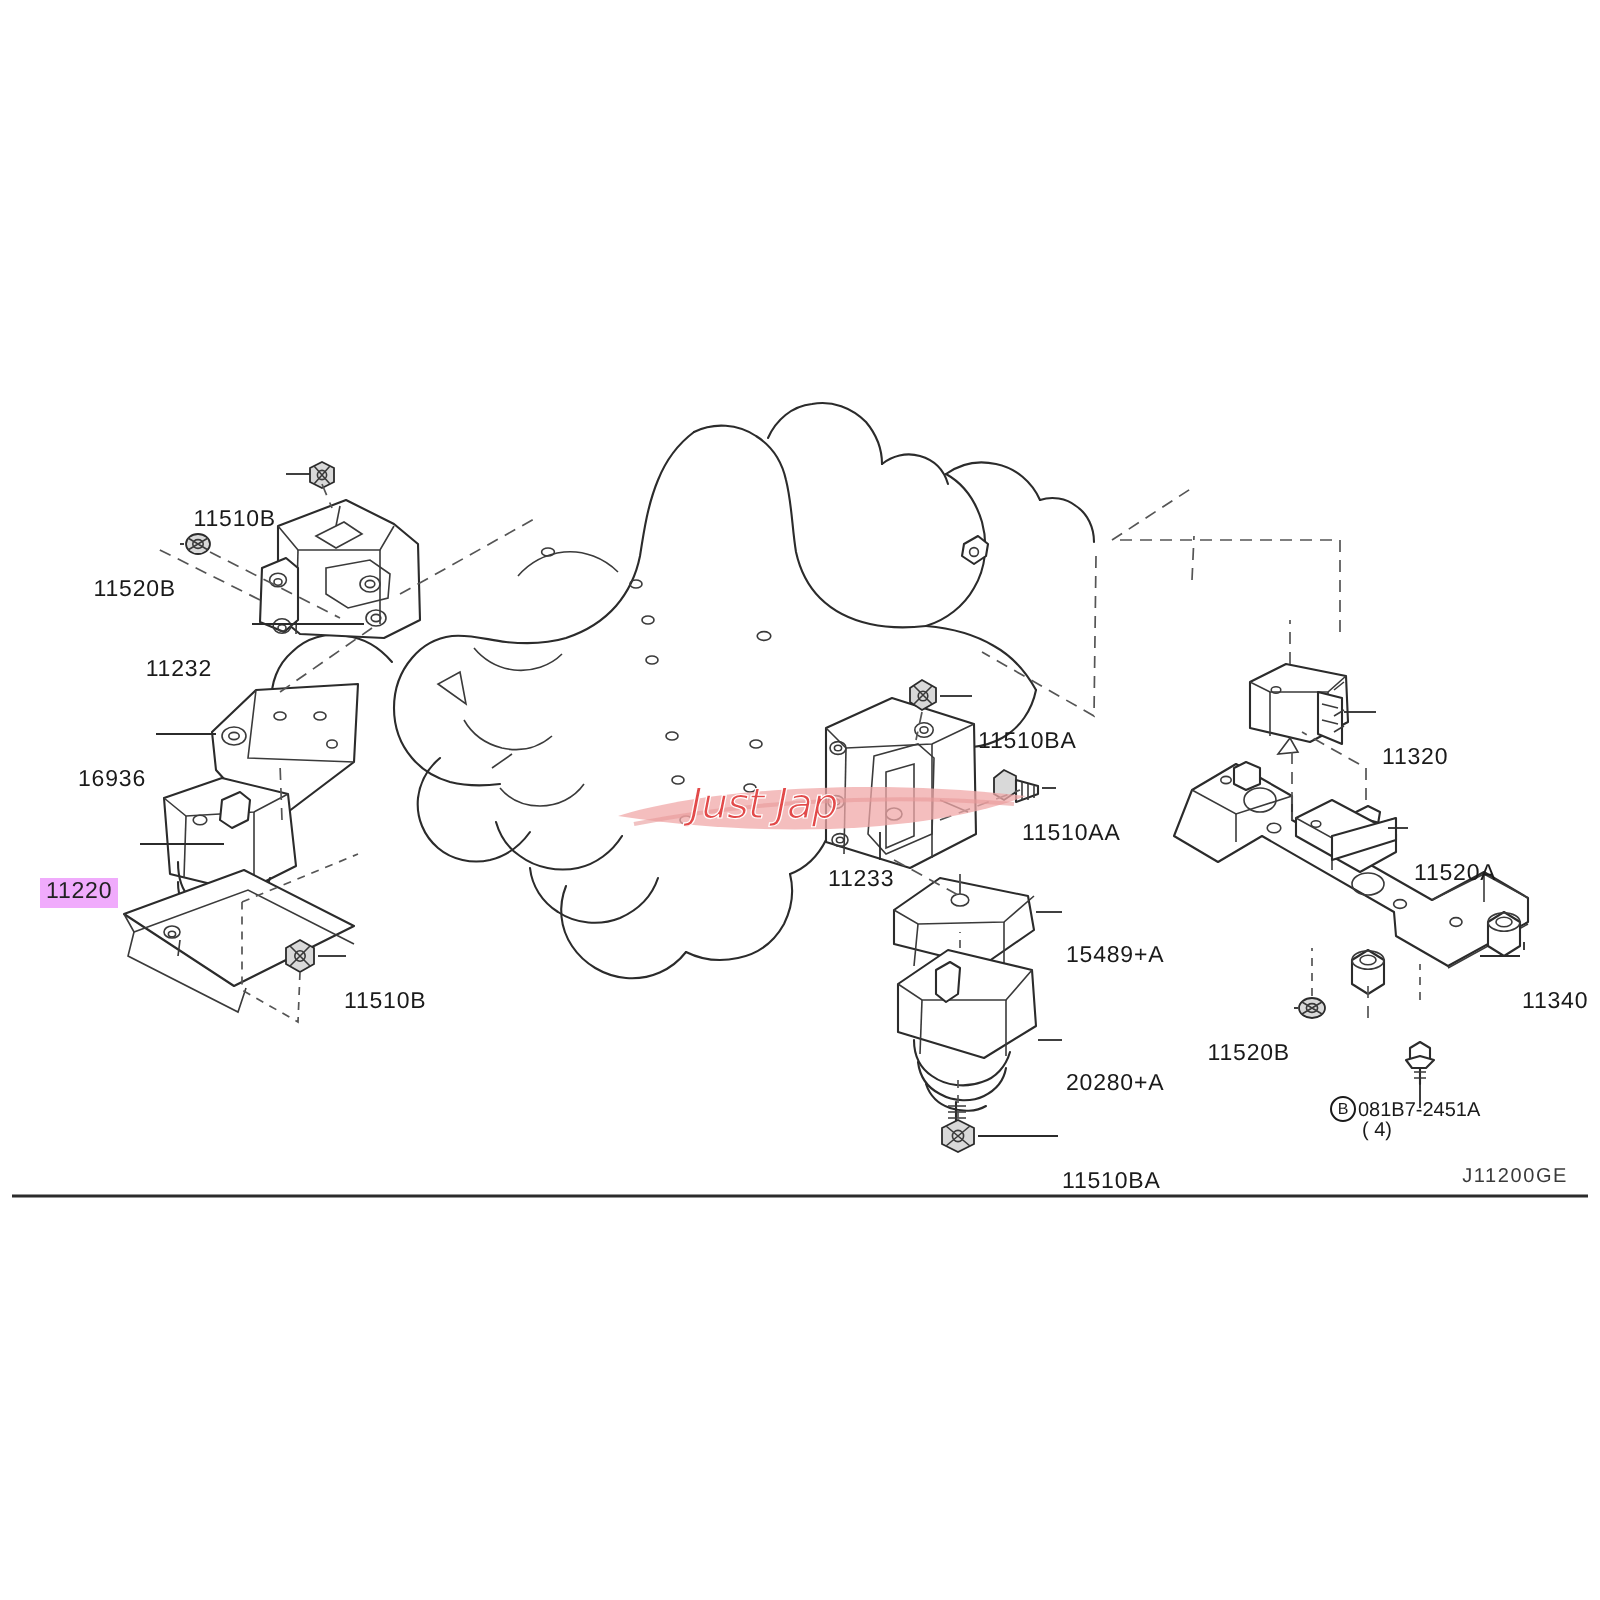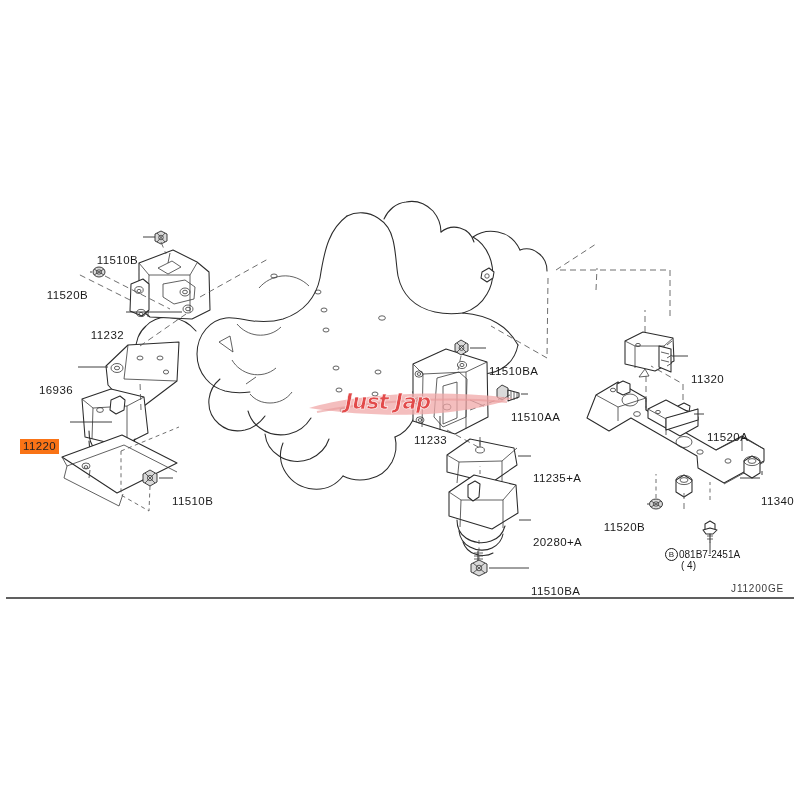--- a/index.html
+++ b/index.html
@@ -19,21 +19,21 @@
     font-family:"Liberation Sans","DejaVu Sans",sans-serif;
     font-size:11.5px;
     letter-spacing:0.4px;
     color:#1a1a1a;
     white-space:nowrap;
     line-height:13px;
     margin-top:23px;
   }
   .lbl.r{transform:translateX(-100%);}
   .lbl.hl{
-    background:#f97316;
+    background:#f0abfc;
     color:#222;
     padding:1px 3px 1px 3px;
   }
   .sub{
     position:absolute;
     font-family:"Liberation Sans","DejaVu Sans",sans-serif;
     font-size:10px;
     color:#1a1a1a;
     white-space:nowrap;
   }
@@ -59,21 +59,21 @@
   
   #wm{
     position:absolute;
     left:307px;top:382px;
     width:208px;height:46px;
     pointer-events:none;
   }
   #wm .wmtext{
     position:absolute;left:38px;top:8px;
     font-family:"DejaVu Sans",sans-serif;
-    font-style:italic;font-weight:bold;
+    font-style:italic;font-weight:normal;
     font-size:21px;
     color:#e8araaa;
     color:#e24a4a;
     letter-spacing:-0.5px;
     -webkit-text-stroke:0.6px #ffffff;
   }
 </style>
 </head>
 <body>
 
@@ -404,29 +404,29 @@
   <div id="wm">
     <svg width="208" height="46" viewBox="0 0 208 46">
       <path d="M2 26 C40 14 120 6 206 16 C170 30 96 40 2 26 Z" fill="#f0a8a8" opacity="0.75"></path>
       <path d="M10 30 C60 20 130 14 200 20" stroke="#e79a9a" stroke-width="2" fill="none" opacity="0.6"></path>
     </svg>
     <div class="wmtext">Just Jap</div>
   </div>
 
   <div class="lbl r" style="left:138px;top:231px;">11510B</div>
   <div class="lbl r" style="left:88px;top:266px;">11520B</div>
-  <div class="lbl r" style="left:124px;top:306px;">11232</div>
+  <div class="lbl r" style="left:106px;top:306px;">11232</div>
   <div class="lbl r" style="left:73px;top:361px;">16936</div>
   <div class="lbl hl" style="left:20px;top:416px;">11220</div>
   <div class="lbl" style="left:172px;top:472px;">11510B</div>
 
   <div class="lbl" style="left:489px;top:342px;">11510BA</div>
   <div class="lbl" style="left:511px;top:388px;text-align:right;">11510AA</div>
   <div class="lbl" style="left:414px;top:411px;">11233</div>
-  <div class="lbl" style="left:533px;top:449px;">11235+A</div>
+  <div class="lbl" style="left:533px;top:449px;">15489+A</div>
   <div class="lbl" style="left:533px;top:513px;">20280+A</div>
   <div class="lbl" style="left:531px;top:562px;">11510BA</div>
 
   <div class="lbl" style="left:691px;top:350px;">11320</div>
   <div class="lbl" style="left:707px;top:408px;">11520A</div>
   <div class="lbl" style="left:761px;top:472px;">11340</div>
   <div class="lbl r" style="left:645px;top:498px;">11520B</div>
 
   <div class="sub" style="left:665px;top:548px;">
     <span class="circB">B</span><span>081B7-2451A</span>

